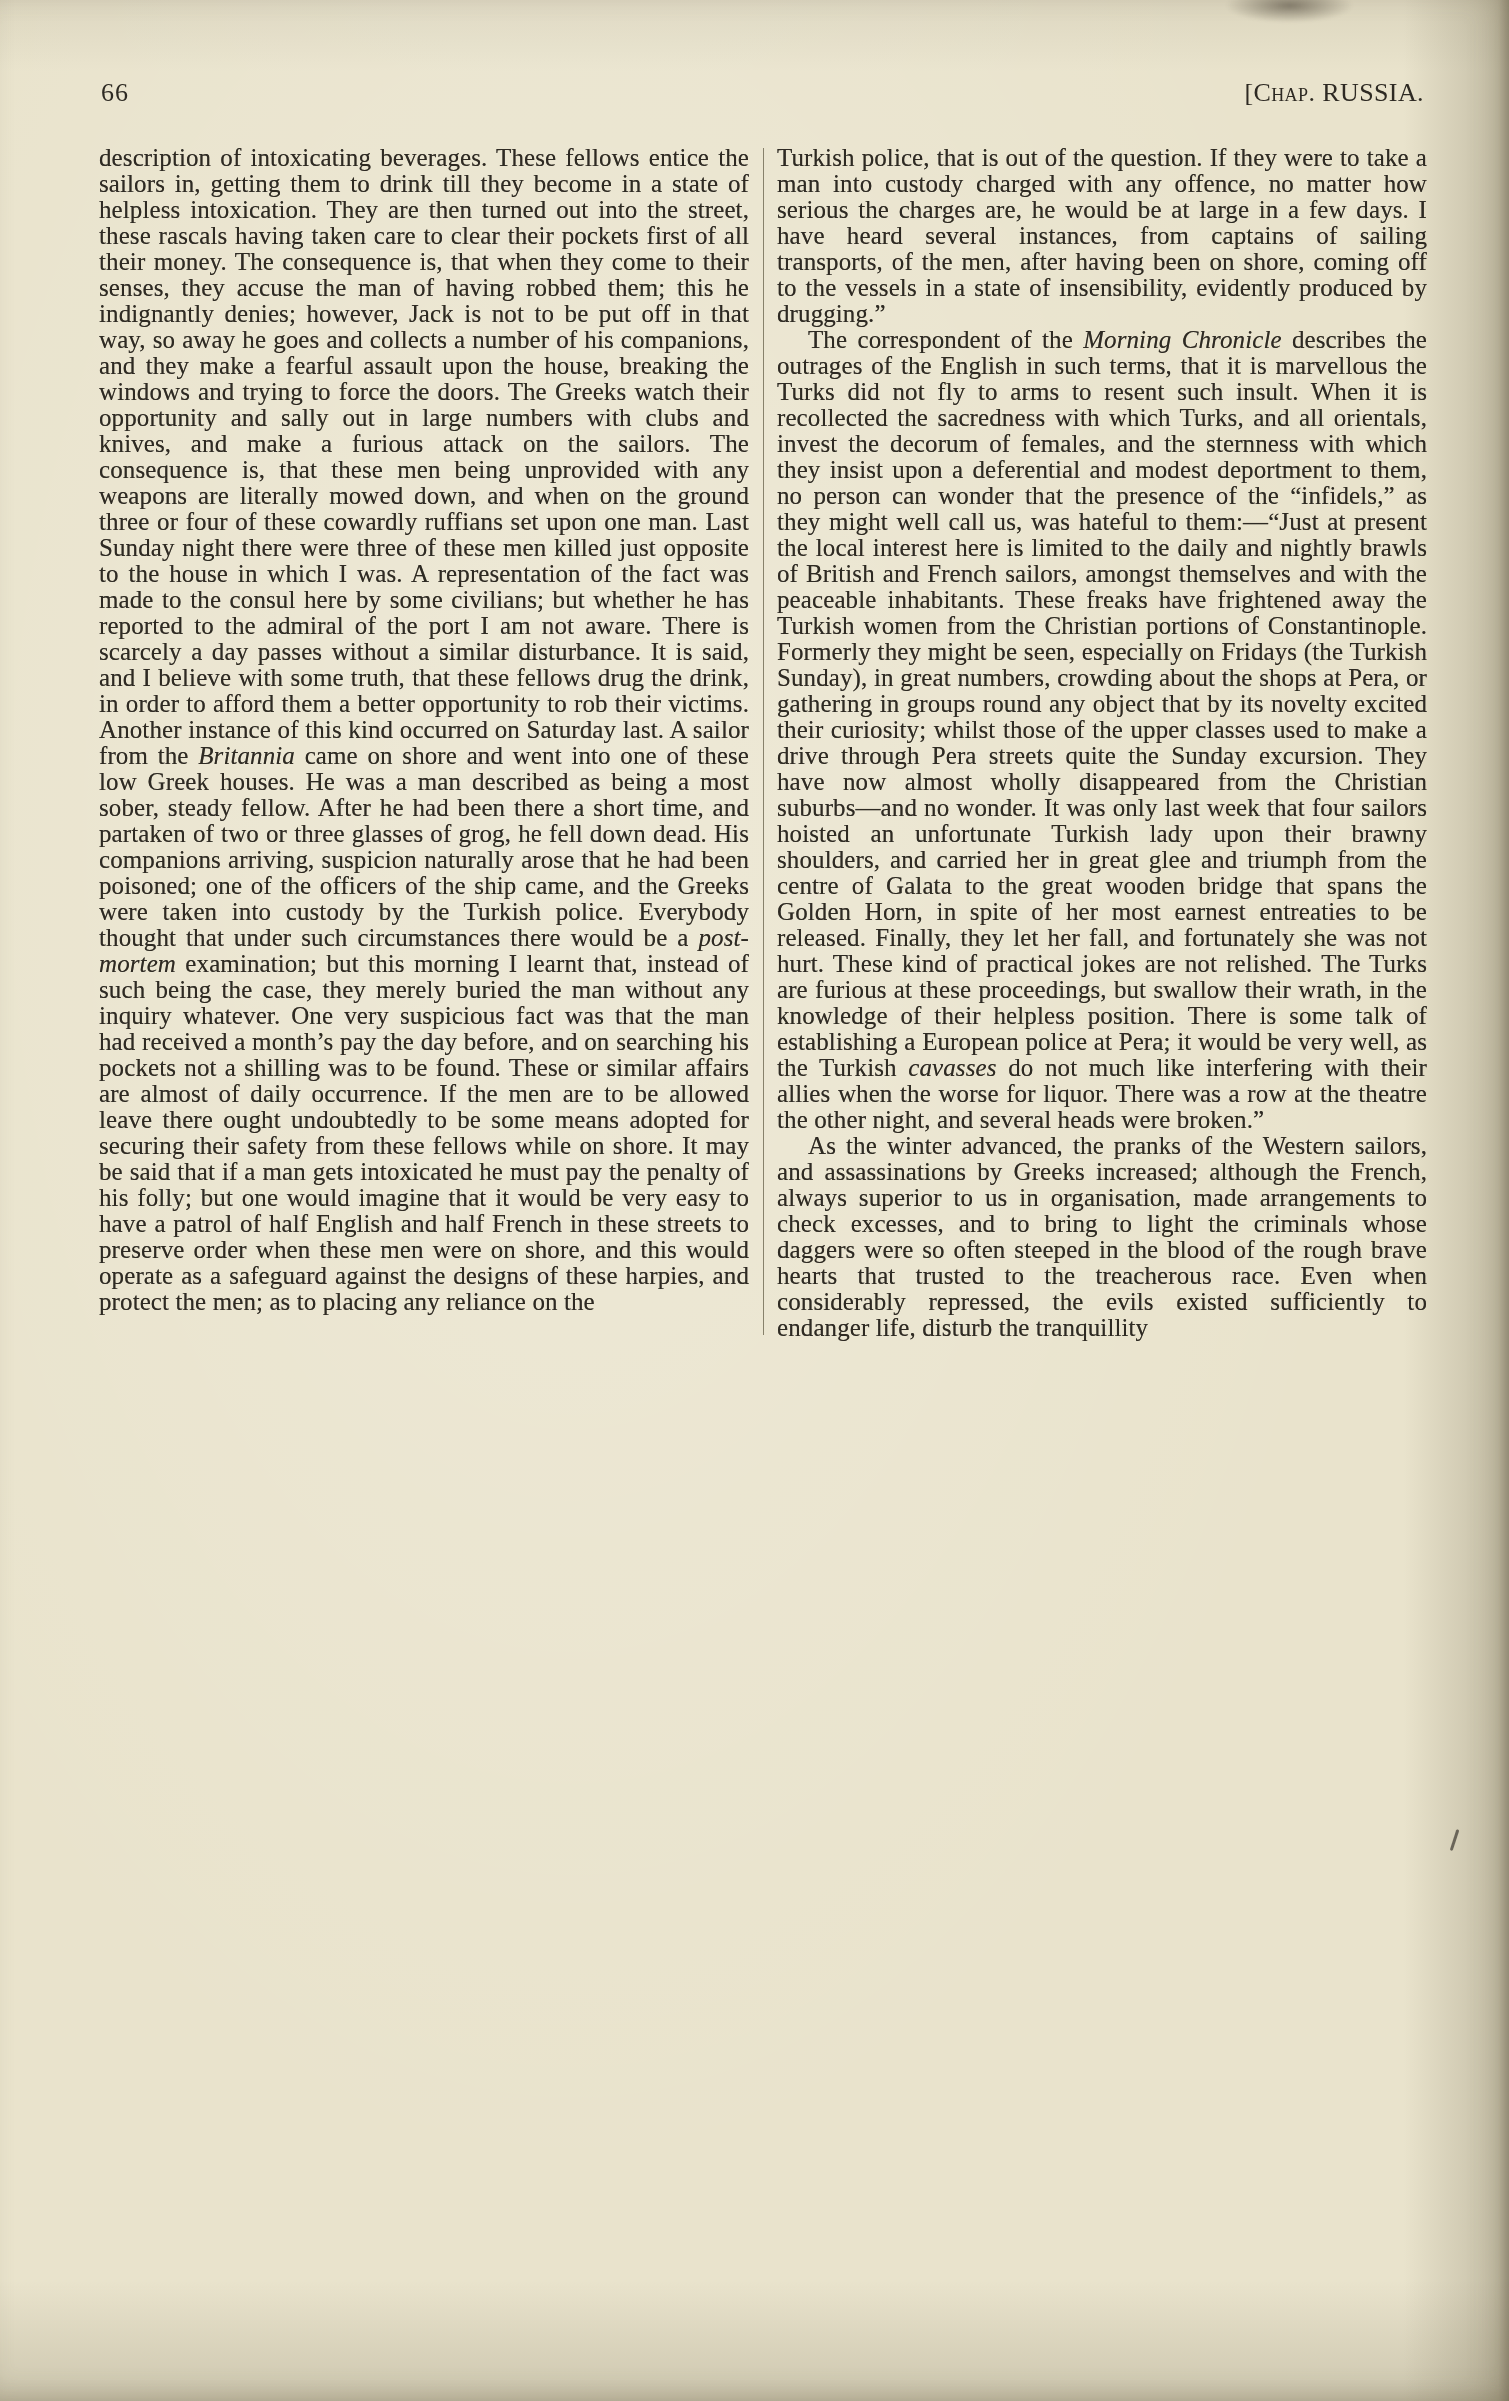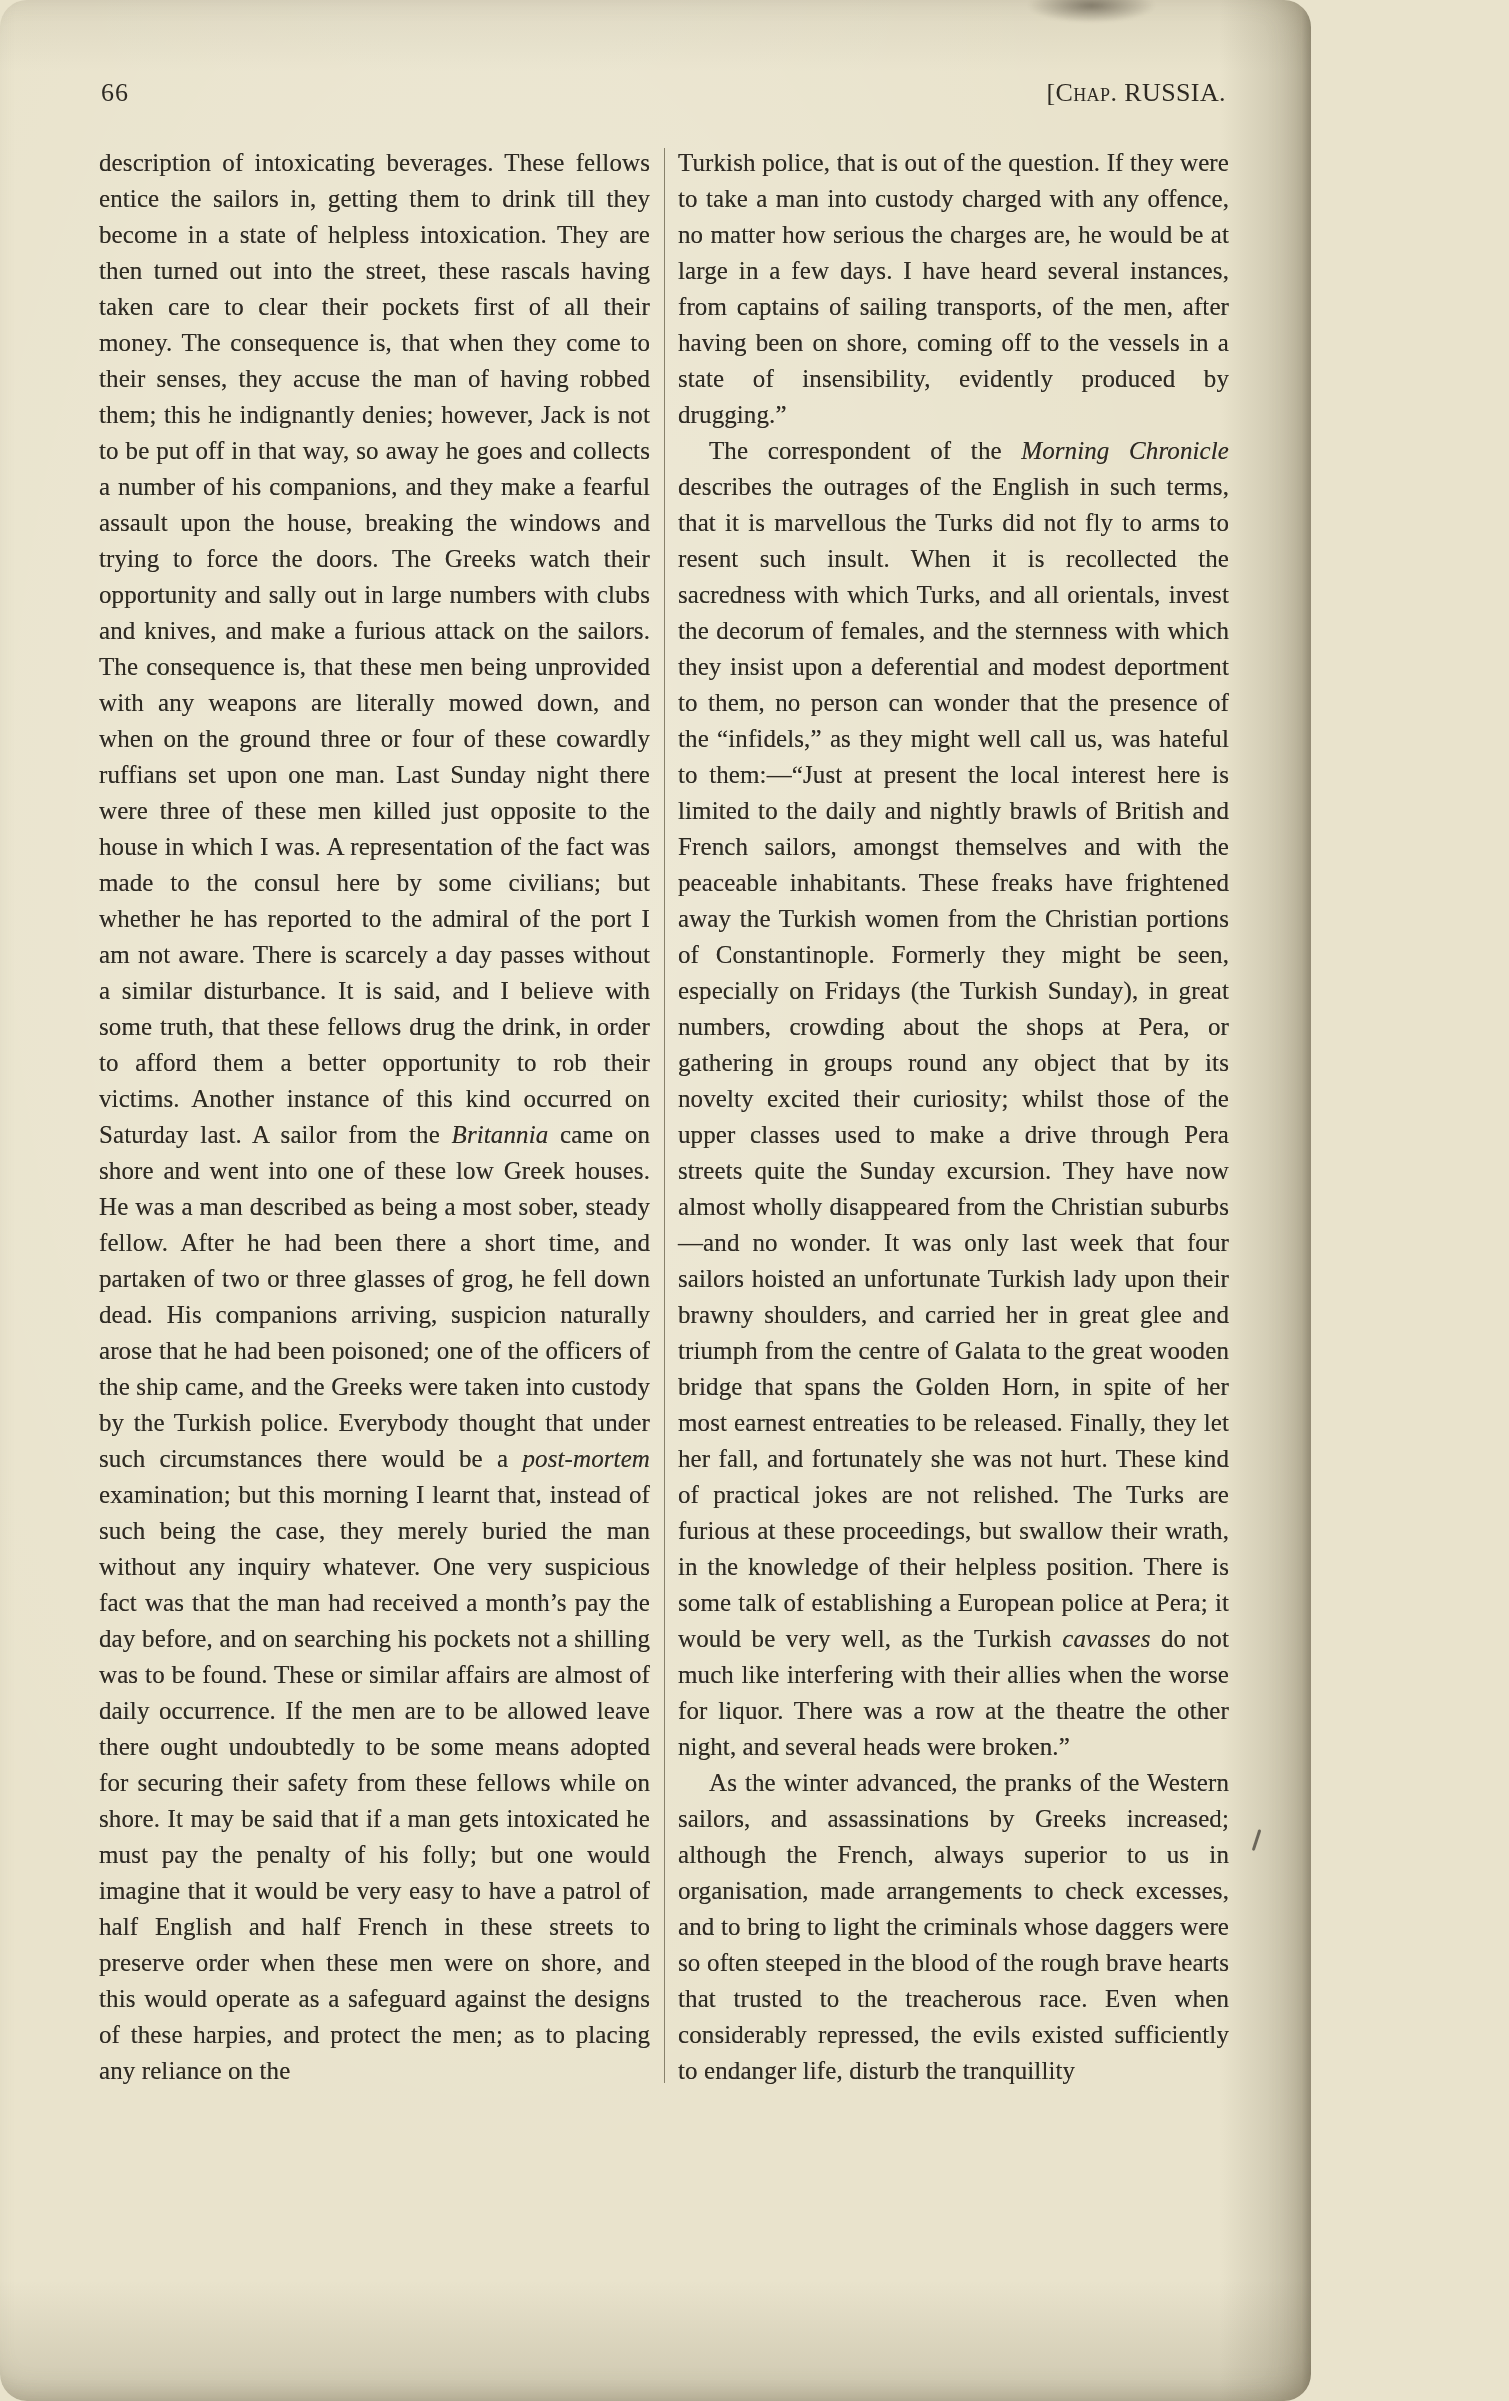--- a/index.html
+++ b/index.html
@@ -5,30 +5,29 @@
   * { margin: 0; padding: 0; box-sizing: border-box; }
   html, body { width: 1509px; height: 2401px; }
   body {
     font-family: "Liberation Serif", "DejaVu Serif", serif;
     background: var(--paper, #e9e3cc);
     color: var(--ink, #2e2a23);
     overflow: hidden;
   }
   .page {
     position: relative;
-    width: 1311px;
+    width: 1509px;
     height: 2401px;
     background:
       radial-gradient(ellipse at 38% 35%, rgba(255,255,255,0.22), rgba(255,255,255,0) 62%),
       linear-gradient(to right, rgba(0,0,0,0) 93%, rgba(104,96,70,0.28) 99.3%, rgba(84,78,58,0.45) 100%),
       linear-gradient(to bottom, rgba(104,96,70,0.10) 0%, rgba(0,0,0,0) 3%, rgba(0,0,0,0) 95%, rgba(104,96,70,0.22) 100%),
       var(--paper, #e9e3cc);
     box-shadow: inset -21px 0 33px -15.5px rgba(110,100,75,0.45),
                 inset 0 -19px 28px -15.5px rgba(110,100,75,0.32);
-    border-radius: 27px;
   }
   .corner-smudge {
     position: absolute;
     top: -12px; right: 155px;
     width: 129px; height: 35px;
     border-radius: 50%;
     background: radial-gradient(ellipse at center, rgba(60,52,40,0.55), rgba(60,52,40,0) 70%);
     filter: blur(1.7px);
     pointer-events: none;
   }
@@ -59,21 +58,21 @@
     letter-spacing: 0.4px;
   }
   .columns {
     display: flex;
     align-items: stretch;
     padding: 15.5px 82px 0 99px;
   }
   .column {
     width: 651px;
     font-size: 25px;
-    line-height: 36px;
+    line-height: 26px;
     text-align: justify;
     letter-spacing: 0.1px;
     text-shadow: 0 0 0.4px rgba(46,42,35,0.55);
   }
   .column.right { width: 651px; }
   .divider {
     width: 0;
     border-left: 1.7px solid var(--rule, #87816b);
     margin: 3.5px 13px 5.2px 14px;
   }

